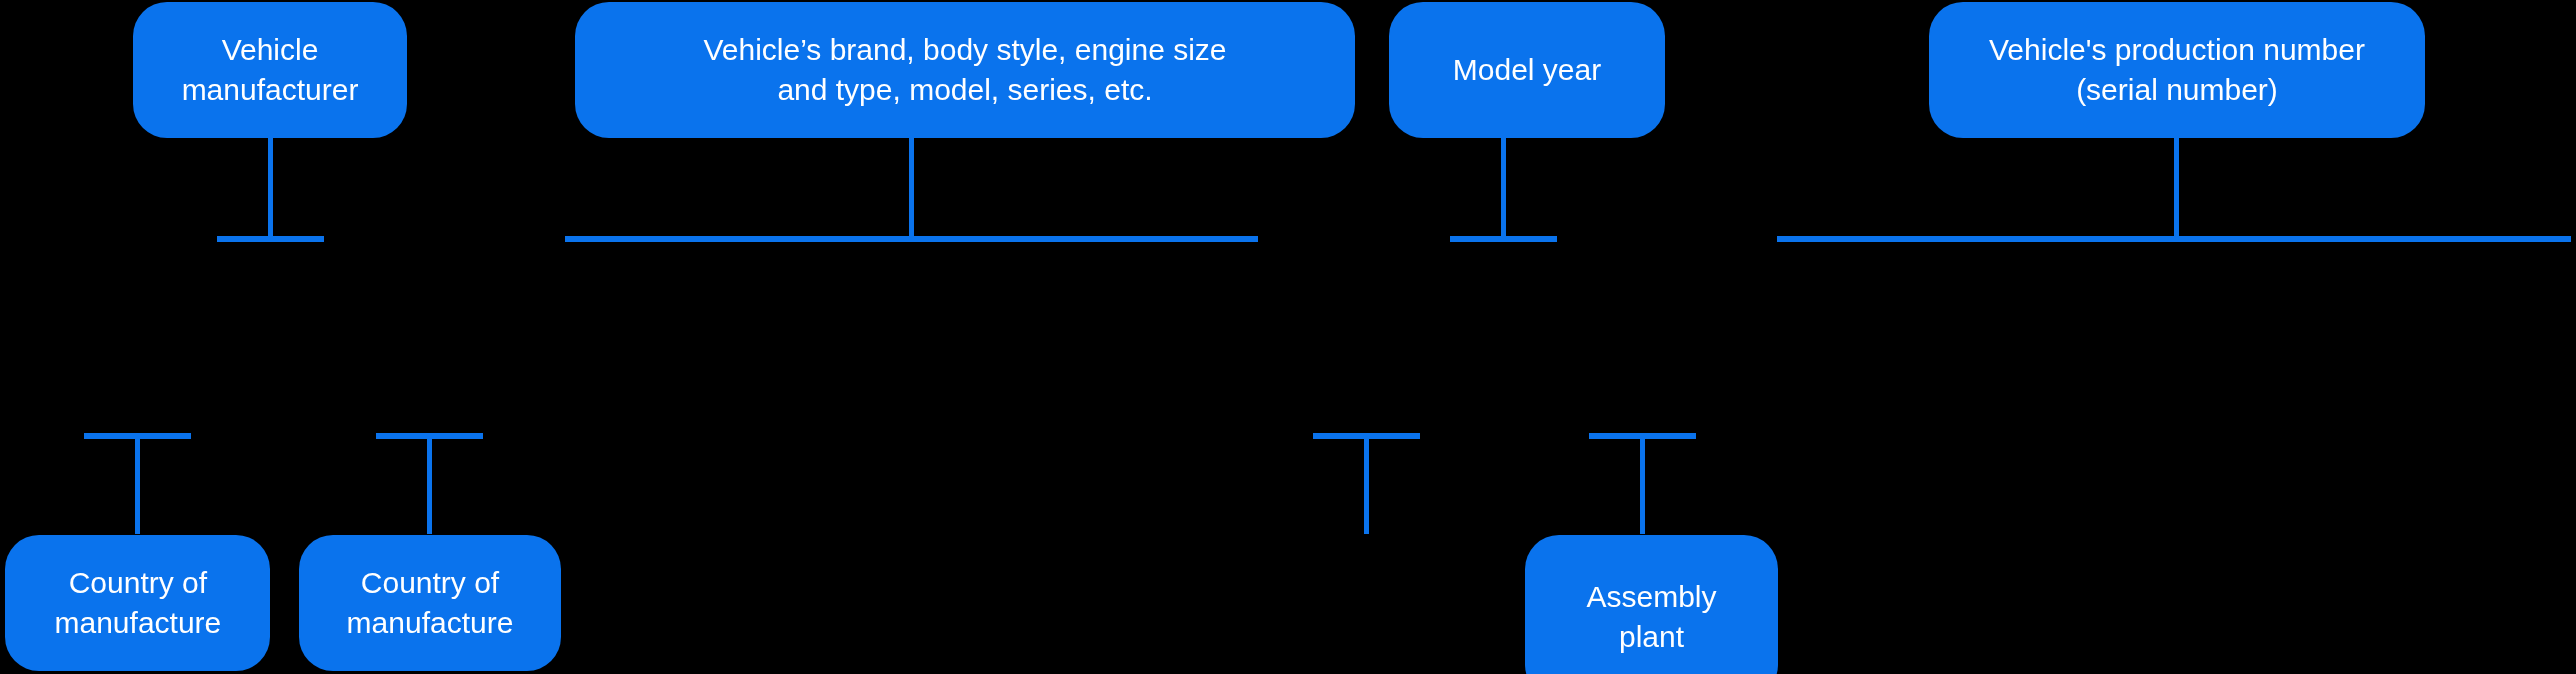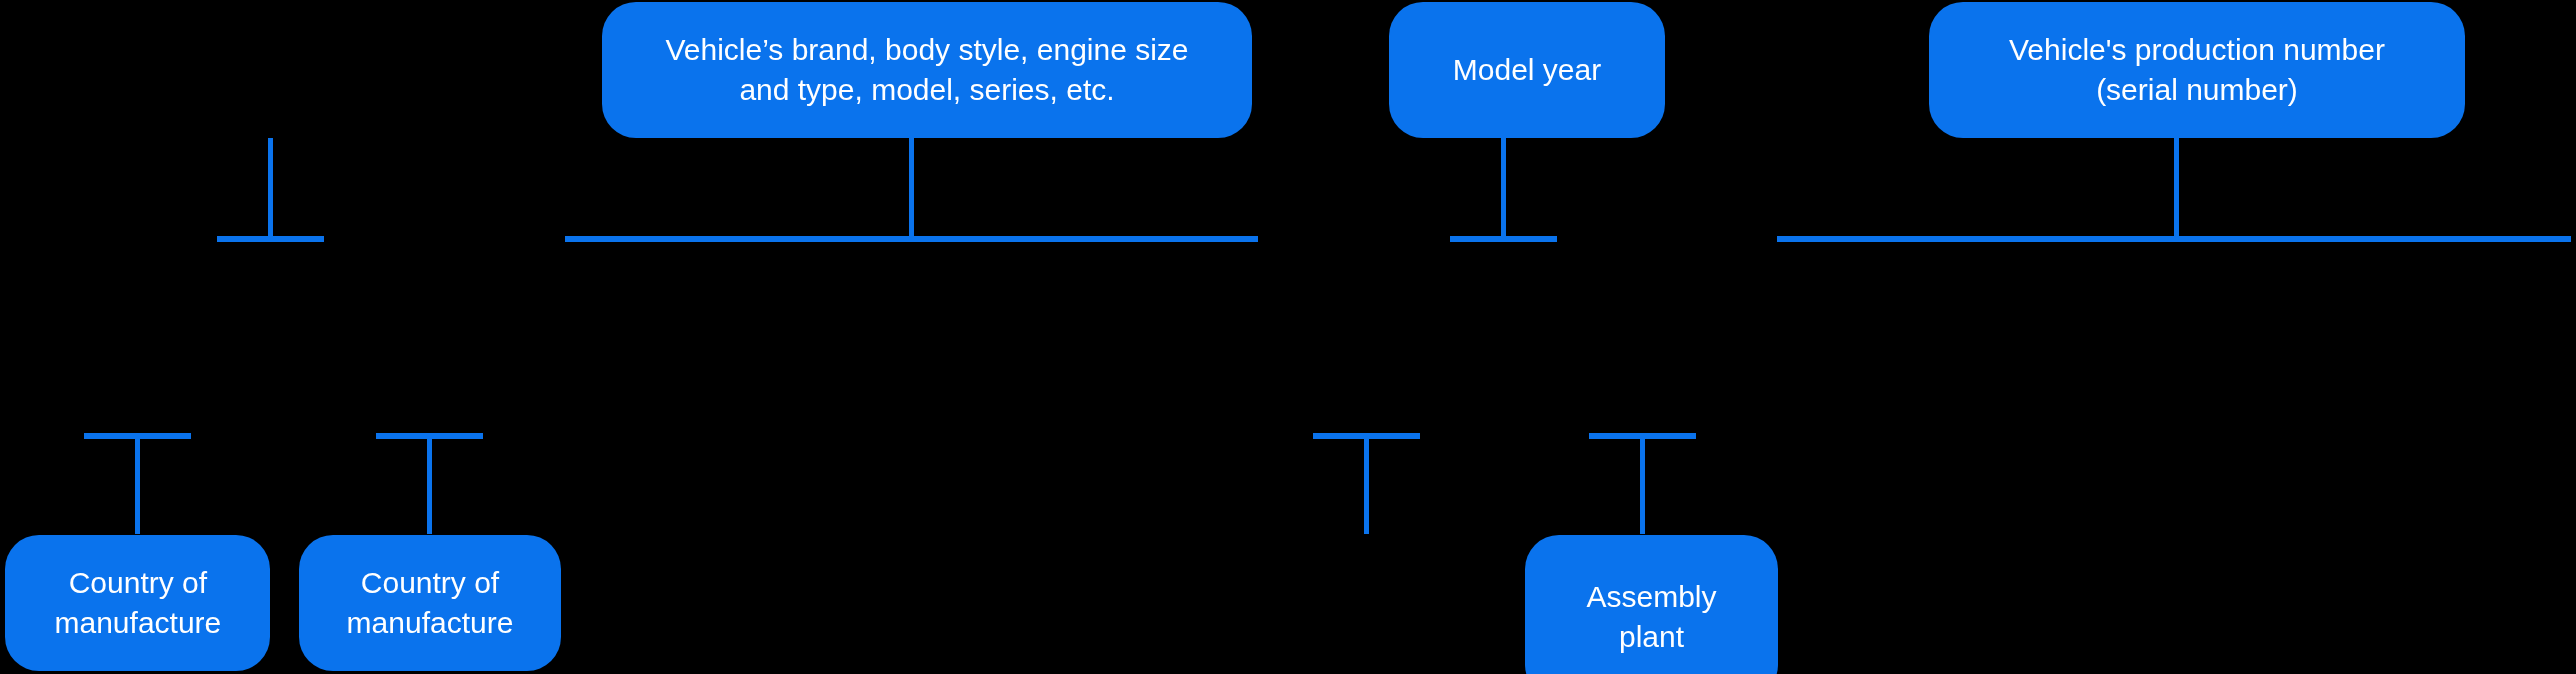--- a/index.html
+++ b/index.html
@@ -31,23 +31,23 @@
     font-weight: 400;
     padding: 0;
   }
   .node span { white-space: pre-line; display: block; }
   .line { position: absolute; background: var(--accent); }
   .line.v { width: 5.4px; }
   .line.h { height: 6px; }
 
   
   #n-manufacturer { left: 133px;  top: 2px; width: 274px;  height: 136px; }
-  #n-brand        { left: 575px;  top: 2px; width: 650px; height: 136px; margin-left: 27px; }
+  #n-brand        { left: 575px;  top: 2px; width: 780px; height: 136px; }
   #n-model-year   { left: 1365px; top: 2px; width: 276px;  height: 136px; margin-left: 24px; }
-  #n-production   { left: 1929px; top: 2px; width: 536px;  height: 136px; }
+  #n-production   { left: 1929px; top: 2px; width: 496px;  height: 136px; }
 
   
   #n-country1 { left: 5.4px;    top: 535px; width: 265px; height: 136px; }
   #n-country2 { left: 299px;  top: 535px; width: 262px; height: 136px; }
   #n-check    { left: 1233px; top: 535px; width: 268px; height: 136px; }
   #n-assembly { left: 1525px; top: 535px; width: 253px; height: 164px; }
 
   
   #c1v { left: 268px;  top: 138px; height: 101px; }
   #c1h { left: 217px;  top: 236px; width: 107px; }
@@ -66,20 +66,24 @@
   #c7h { left: 1313px; top: 433px; width: 107px; }
   #c7v { left: 1364px; top: 433px; height: 101px; }
   #c8h { left: 1589px; top: 433px; width: 107px; }
   #c8v { left: 1640px; top: 433px; height: 101px; }
 </style>
 </head>
 <body>
 
 <div class="stage">
 
+  <div class="node" id="n-manufacturer">
+    <span>Vehicle
+manufacturer</span>
+  </div>
   <div class="node" id="n-brand">
     <span>Vehicle’s brand, body style, engine size
 and type, model, series, etc.</span>
   </div>
   <div class="node" id="n-model-year">
     <span>Model year</span>
   </div>
   <div class="node" id="n-production">
     <span>Vehicle's production number
 (serial number)</span>

